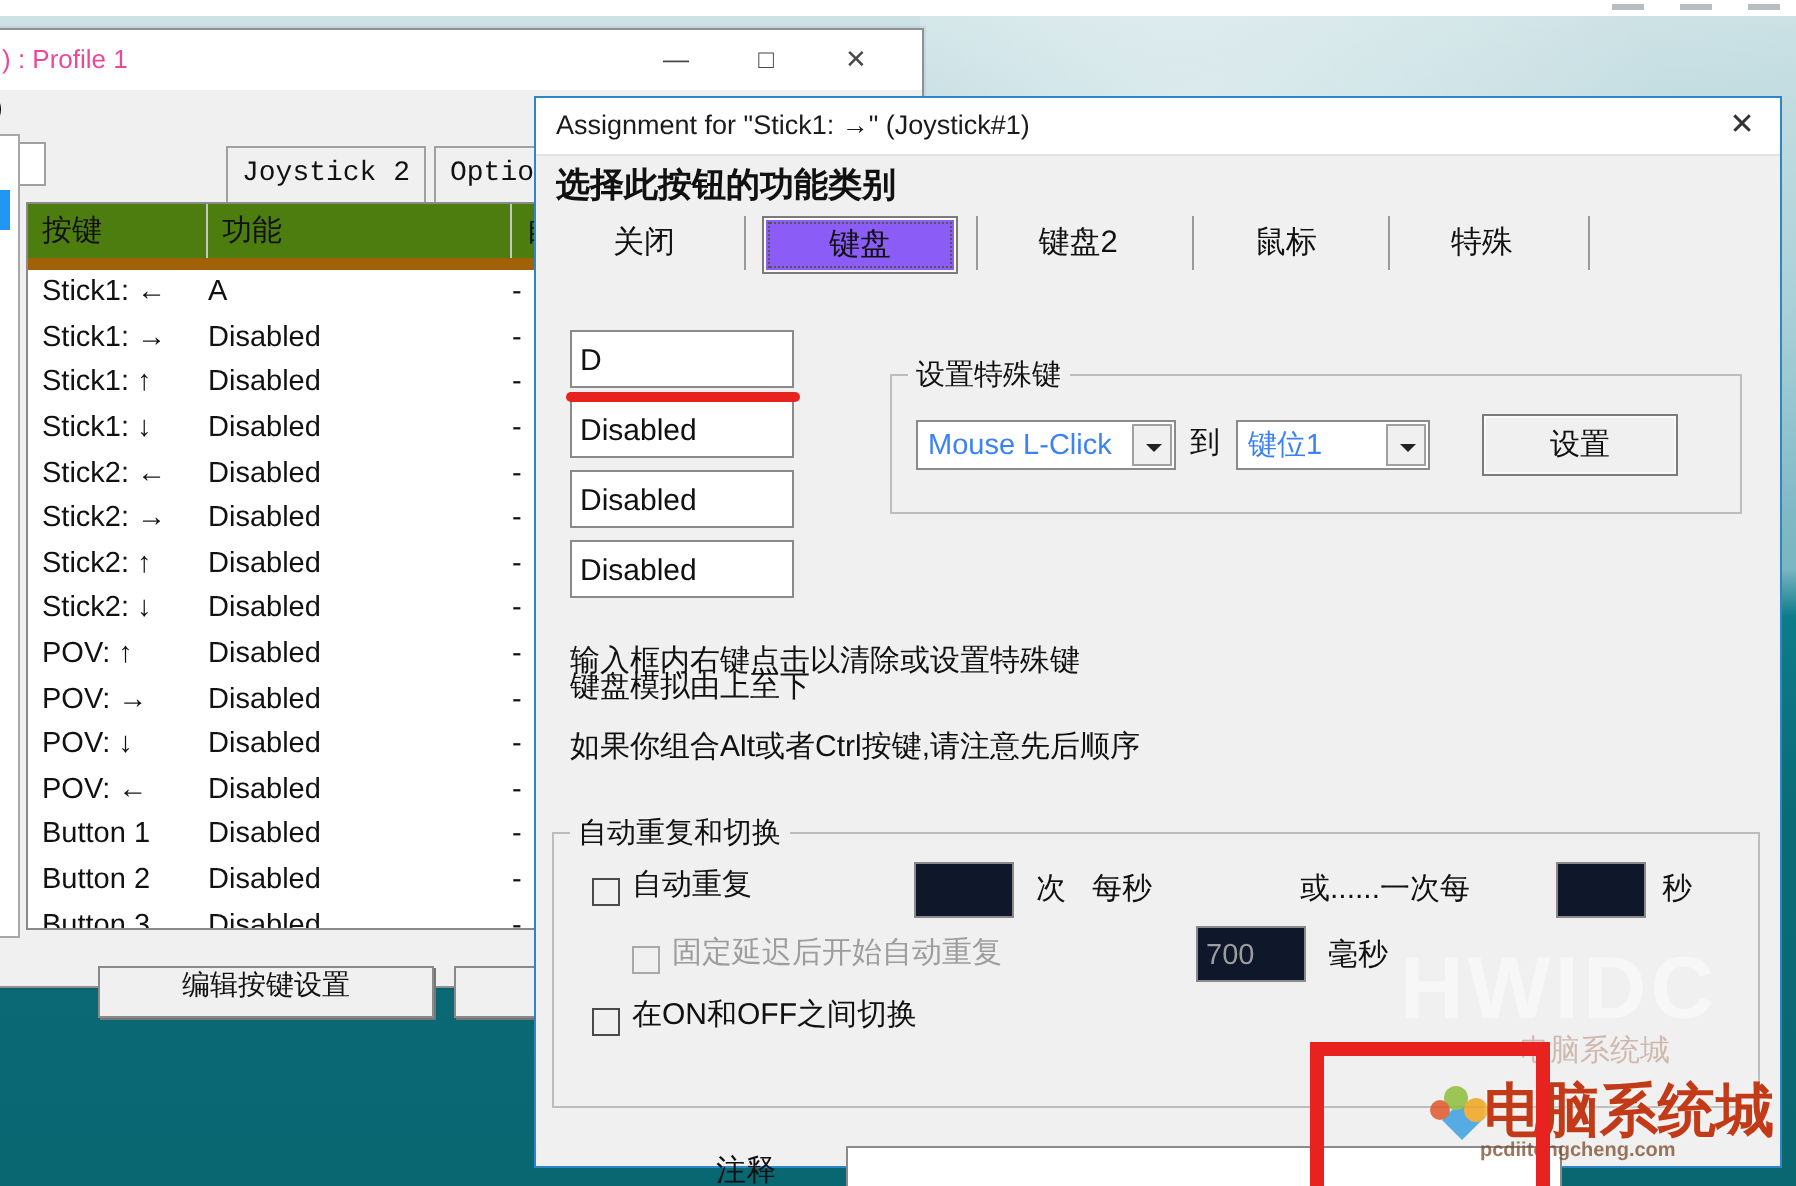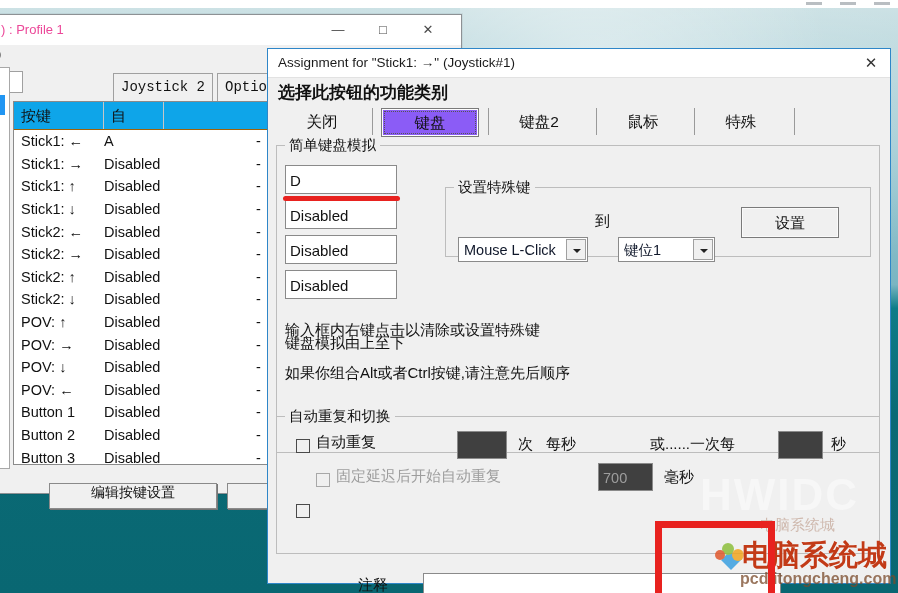--- a/index.html
+++ b/index.html
@@ -59,21 +59,21 @@
     position:absolute;top:0;height:27px;background:#f0f0f0;
     border:1px solid #a0a0a0;border-bottom:none;
     font-family:"Liberation Mono","DejaVu Sans Mono",monospace;
     font-size:14px;color:#111;line-height:27px;padding:0 7px;white-space:nowrap;
   }
   .jtab.sel{background:#fff;z-index:3;height:29px;}
   #listbox{
     position:absolute;left:30px;top:86px;width:430px;height:362px;
     background:#fff;border:1px solid #8a8a8a;overflow:hidden;
   }
-  #listhdr{height:27px;display:flex;background:#0ea5e9;border-bottom:1px solid #a16207;}
+  #listhdr{height:27px;display:flex;background:#4d7c0f;border-bottom:6px solid #a16207;}
   #listhdr div{
     font-size:15px;color:#111;line-height:27px;padding-left:7px;
     border-right:1px solid #c6c6c6;box-sizing:border-box;
   }
   .h-key{width:90px;}
   .h-fn{width:152px;}
   .h-auto{width:60px;}
   .lrow{display:flex;height:22.6px;align-items:center;font-size:14.5px;color:#111;}
   .lrow .c-key{width:90px;padding-left:7px;box-sizing:border-box;white-space:nowrap;}
   .lrow .c-fn{width:152px;box-sizing:border-box;white-space:nowrap;}
@@ -130,21 +130,21 @@
     position:absolute;left:17px;width:112px;height:29px;background:#fff;
     border:1px solid #8a8a8a;font-size:15px;color:#111;
     line-height:29px;padding-left:4px;box-sizing:border-box;
   }
   #redline{
     position:absolute;left:15px;top:196px;width:117px;height:5px;
     background:#e8221f;border-radius:3px;
   }
   .combo{
     position:absolute;height:25px;background:#fff;border:1px solid #8a8a8a;
-    font-size:14.5px;color:#0f172a;line-height:25px;padding-left:5px;box-sizing:border-box;margin-top:27px;
+    font-size:14.5px;color:#3b82f6;line-height:25px;padding-left:5px;box-sizing:border-box;
   }
   .combo .arw{
     position:absolute;right:1px;top:1px;width:20px;height:21px;background:#f0f0f0;
     border:1px solid #a0a0a0;box-sizing:border-box;
   }
   .combo .arw:after{
     content:"";position:absolute;left:6px;top:9px;
     border-left:4px solid transparent;border-right:4px solid transparent;
     border-top:4px solid #222;
   }
@@ -152,21 +152,21 @@
     background:#f0f0f0;border:1px solid #7a7a7a;font-size:15px;color:#111;
     text-align:center;box-shadow:inset 0 0 0 1px #fafafa;
   }
   .infoline{position:absolute;left:17px;font-size:15px;color:#111;white-space:nowrap;}
   
   .cbx{position:absolute;width:12px;height:12px;border:1px solid #4a4a4a;background:#f0f0f0;}
   .cbx.dis{border-color:#a8a8a8;}
   .ctext{position:absolute;font-size:15px;color:#111;white-space:nowrap;}
   .ctext.dis{color:#9d9d9d;}
   .numbox{
-    position:absolute;height:28px;background:#404040;border:1px solid #8a8a8a;
+    position:absolute;height:28px;background:#0f172a;border:1px solid #8a8a8a;
     font-size:14.5px;line-height:28px;padding-left:4px;box-sizing:border-box;color:#111;
   }
   .numbox.dis{color:#9d9d9d;}
   .unit{position:absolute;font-size:15px;color:#111;white-space:nowrap;}
   #noteLbl{position:absolute;left:90px;top:527px;font-size:15px;color:#111;}
   #noteInput{
     position:absolute;left:155px;top:524px;width:356px;height:26px;background:#fff;
     border:1px solid #8a8a8a;
   }
   
@@ -179,21 +179,21 @@
   #wm-hwidc{
     position:absolute;left:700px;top:470px;font-size:44px;font-weight:bold;
     color:rgba(255,255,255,.45);letter-spacing:2px;white-space:nowrap;
   }
   #wm-main{
     position:absolute;left:742px;top:536px;font-size:29px;font-weight:bold;
     color:#c23a17;white-space:nowrap;
     text-shadow:0 0 2px rgba(255,255,255,.6);
   }
   #wm-sub{
-    position:absolute;left:740px;top:570px;font-size:16px;font-weight:bold;
+    position:absolute;left:740px;top:570px;font-size:10px;font-weight:bold;
     color:#7a4a2a;white-space:nowrap;opacity:.75;
   }
   #wm-logo{
     position:absolute;left:707px;top:540px;width:44px;height:40px;opacity:.85;
   }
   #wm-faint{
     position:absolute;left:760px;top:516px;font-size:15px;color:rgba(180,140,120,.55);
     white-space:nowrap;
   }
 </style>
@@ -221,20 +221,21 @@
   <div class="blue-sel"></div>
 
   <div id="tabstrip">
     <div class="jtab" style="left:104px">Joystick 2</div>
     <div class="jtab" style="left:208px">Options</div>
   </div>
 
   <div id="listbox">
     <div id="listhdr">
       <div class="h-key">按键</div>
+      <div class="h-fn">功能</div>
       <div class="h-auto">自</div>
     </div>
     <div id="list-rows">
         <div class="lrow">
           <div class="c-key">Stick1: ←</div>
           <div class="c-fn">A</div>
           <div class="c-auto">-</div>
         </div>
         <div class="lrow">
           <div class="c-key">Stick1: →</div>
@@ -327,23 +328,20 @@
     <div class="ttab active" style="left:105px;width:96px">键盘</div>
     <div class="vsep" style="left:212px"></div>
     <div class="ttab" style="left:222px;width:82px">键盘2</div>
     <div class="vsep" style="left:320px"></div>
     <div class="ttab" style="left:330px;width:74px">鼠标</div>
     <div class="vsep" style="left:418px"></div>
     <div class="ttab" style="left:428px;width:74px">特殊</div>
     <div class="vsep" style="left:518px"></div>
   </div>
 
-  <div class="grp" style="left:8px;top:96px;width:602px;height:306px">
-    <div class="lbl">简单键盘模拟</div>
-  </div>
 
   <div class="kfield" style="top:116px">D</div>
   <div class="kfield" style="top:151px">Disabled</div>
   <div class="kfield" style="top:186px">Disabled</div>
   <div class="kfield" style="top:221px">Disabled</div>
   <div id="redline" style="top:147px"></div>
 
   <div class="grp" style="left:177px;top:138px;width:424px;height:68px">
     <div class="lbl">设置特殊键</div>
   </div>
@@ -373,20 +371,21 @@
   <div class="unit" style="left:382px;top:386px">或......一次每</div>
   <div class="numbox" style="left:510px;top:382px;width:45px"></div>
   <div class="unit" style="left:563px;top:386px">秒</div>
 
   <div class="cbx dis" style="left:48px;top:424px"></div>
   <div class="ctext dis" style="left:68px;top:418px">固定延迟后开始自动重复</div>
   <div class="numbox dis" style="left:330px;top:414px;width:55px">700</div>
   <div class="unit" style="left:396px;top:419px">毫秒</div>
 
   <div class="cbx" style="left:28px;top:455px"></div>
+  <div class="ctext" style="left:48px;top:449px">在ON和OFF之间切换</div>
 
   <div id="noteLbl">注释</div>
   <div id="noteInput"></div>
 
 </div>
 
 <div id="wm-hwidc">HWIDC</div>
 <div id="wm-faint">电脑系统城</div>
 <svg id="wm-logo" viewBox="0 0 44 40">
   <polygon points="14,20 24,10 34,20 24,30" fill="#3b9fe0"></polygon>

